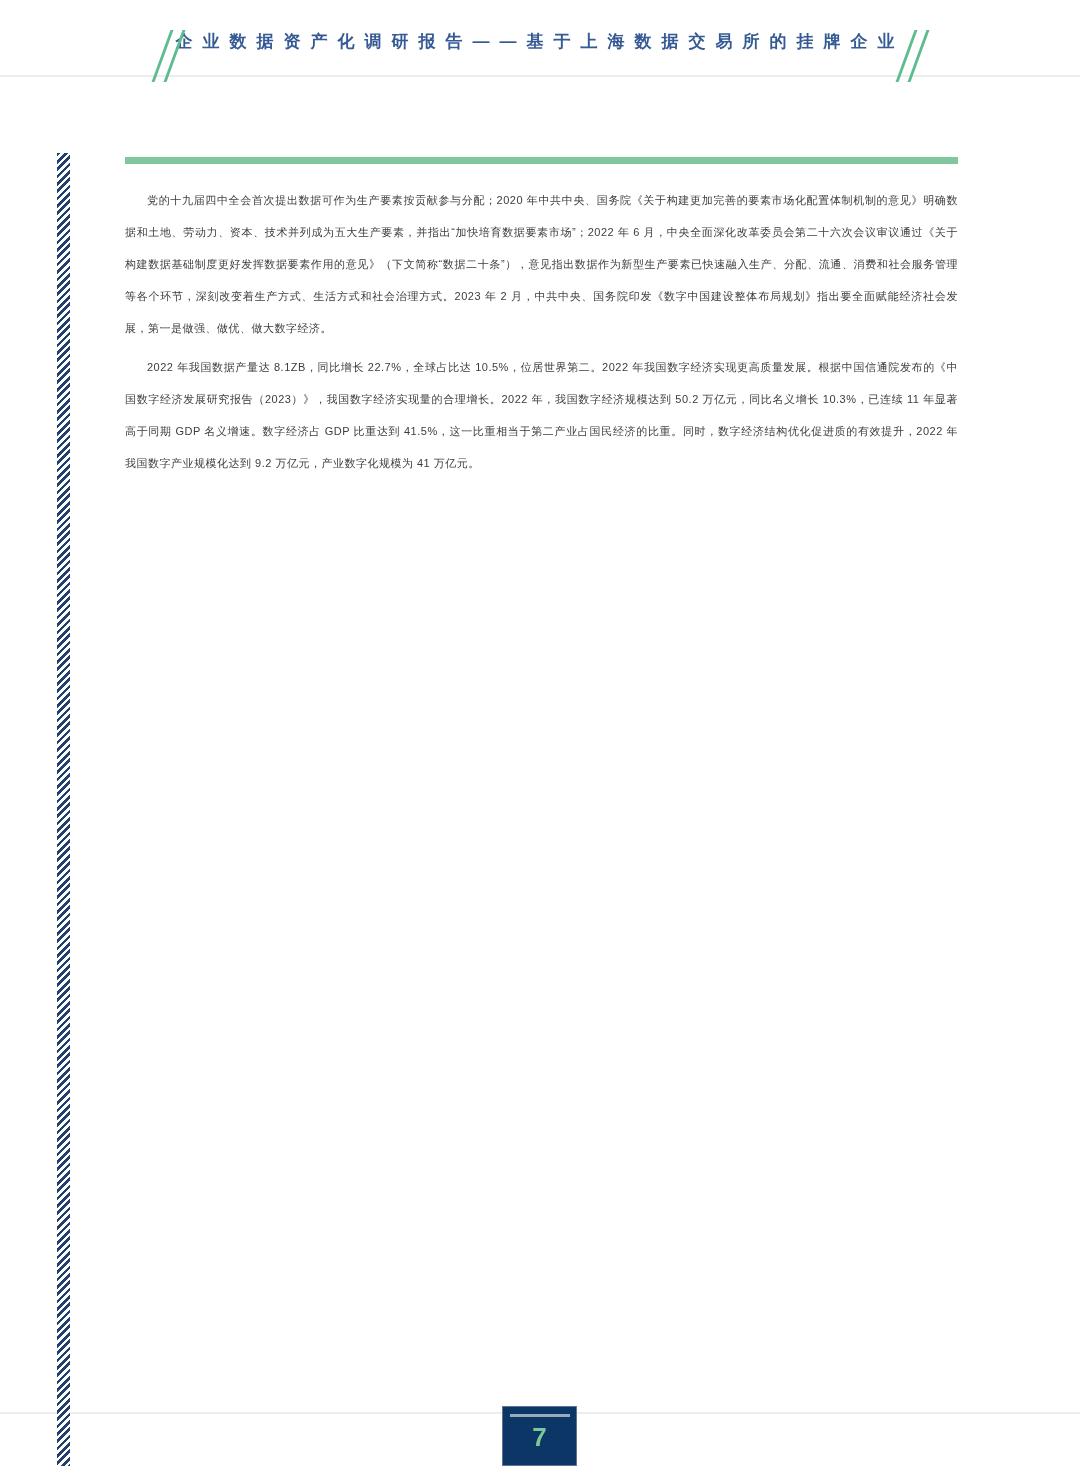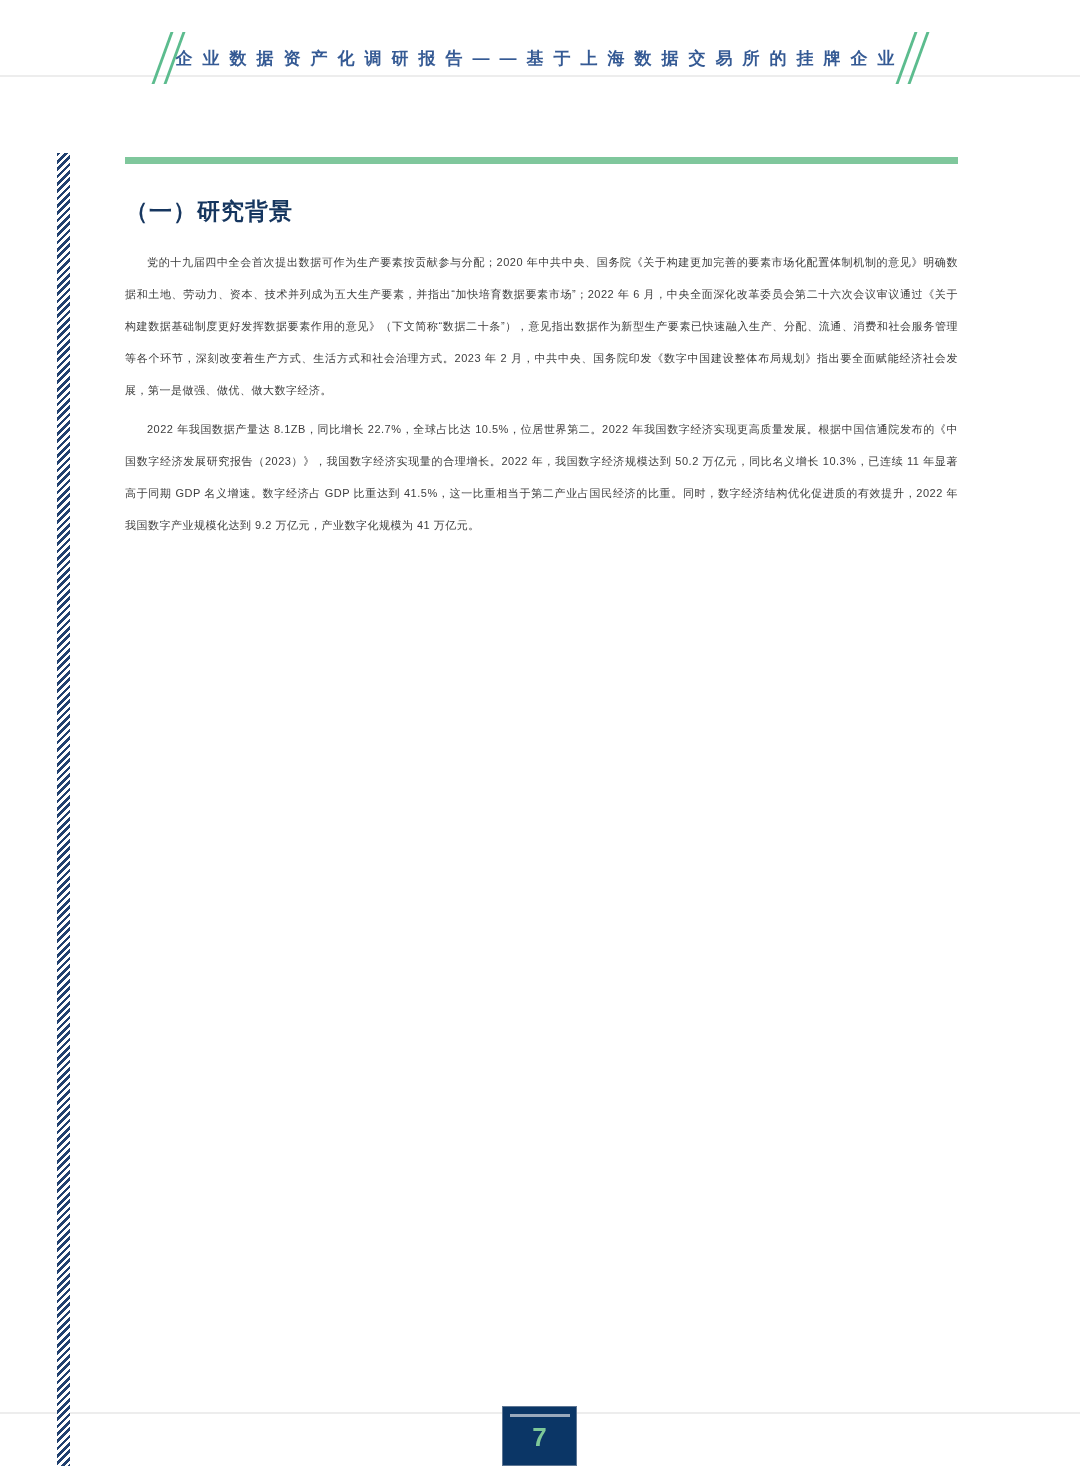--- a/index.html
+++ b/index.html
@@ -20,21 +20,21 @@
   body{font-family:"Liberation Sans", sans-serif;}
   .page{
     position:relative;
     width:1080px;height:1466px;
     background:#ffffff;
     overflow:hidden;
   }
   
   .header{
     position:absolute;top:30px;left:0;right:0;height:56px;
-    display:flex;align-items:center;justify-content:center;
+    display:flex;align-items:flex-start;justify-content:center;
     z-index:3;
   }
   .header-divider{
     position:absolute;top:75px;left:0;width:1080px;height:2px;
     background:var(--divider_gray);z-index:1;
   }
   .slash-pair{display:flex;gap:9px;height:52px;align-items:stretch;}
   .slash{
     width:3px;background:var(--slash_green);
     transform:skewX(-20deg);
@@ -110,21 +110,20 @@
     <span class="slash-pair">
       <span class="slash"></span>
       <span class="slash"></span>
     </span>
   </div>
 
   <div class="stripe-bar"></div>
 
   <div class="content">
     <div class="title-rule"></div>
-    <h2 class="sub-title">（一）研究背景</h2>
     <div class="body-text">
       <p>党的十九届四中全会首次提出数据可作为生产要素按贡献参与分配；2020 年中共中央、国务院《关于构建更加完善的要素市场化配置体制机制的意见》明确数据和土地、劳动力、资本、技术并列成为五大生产要素，并指出“加快培育数据要素市场”；2022 年 6 月，中央全面深化改革委员会第二十六次会议审议通过《关于构建数据基础制度更好发挥数据要素作用的意见》（下文简称“数据二十条”），意见指出数据作为新型生产要素已快速融入生产、分配、流通、消费和社会服务管理等各个环节，深刻改变着生产方式、生活方式和社会治理方式。2023 年 2 月，中共中央、国务院印发《数字中国建设整体布局规划》指出要全面赋能经济社会发展，第一是做强、做优、做大数字经济。</p>
       <p>2022 年我国数据产量达 8.1ZB，同比增长 22.7%，全球占比达 10.5%，位居世界第二。2022 年我国数字经济实现更高质量发展。根据中国信通院发布的《中国数字经济发展研究报告（2023）》，我国数字经济实现量的合理增长。2022 年，我国数字经济规模达到 50.2 万亿元，同比名义增长 10.3%，已连续 11 年显著高于同期 GDP 名义增速。数字经济占 GDP 比重达到 41.5%，这一比重相当于第二产业占国民经济的比重。同时，数字经济结构优化促进质的有效提升，2022 年我国数字产业规模化达到 9.2 万亿元，产业数字化规模为 41 万亿元。</p>
     </div>
   </div>
 
   <div class="footer-divider"></div>
   <div class="pagenum-box">
     <div class="pagenum-rule"></div>
     <div class="pagenum">7</div>

